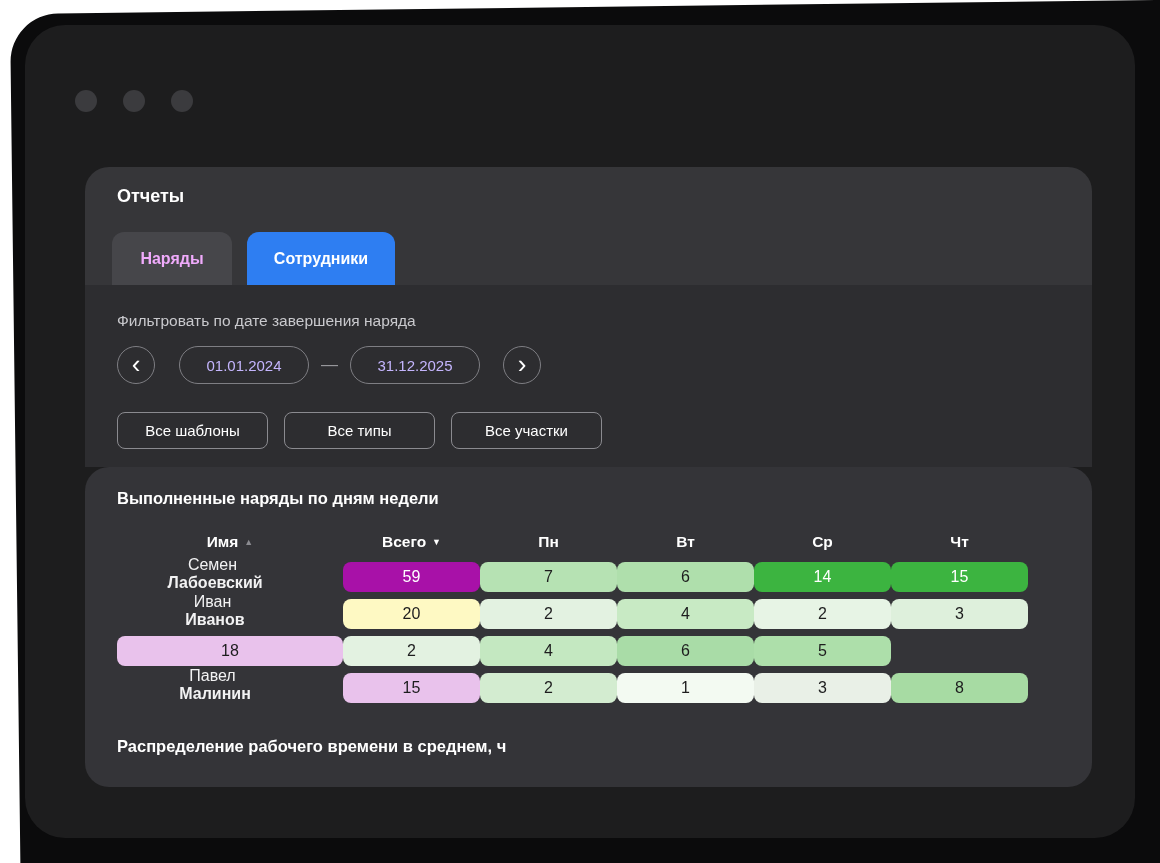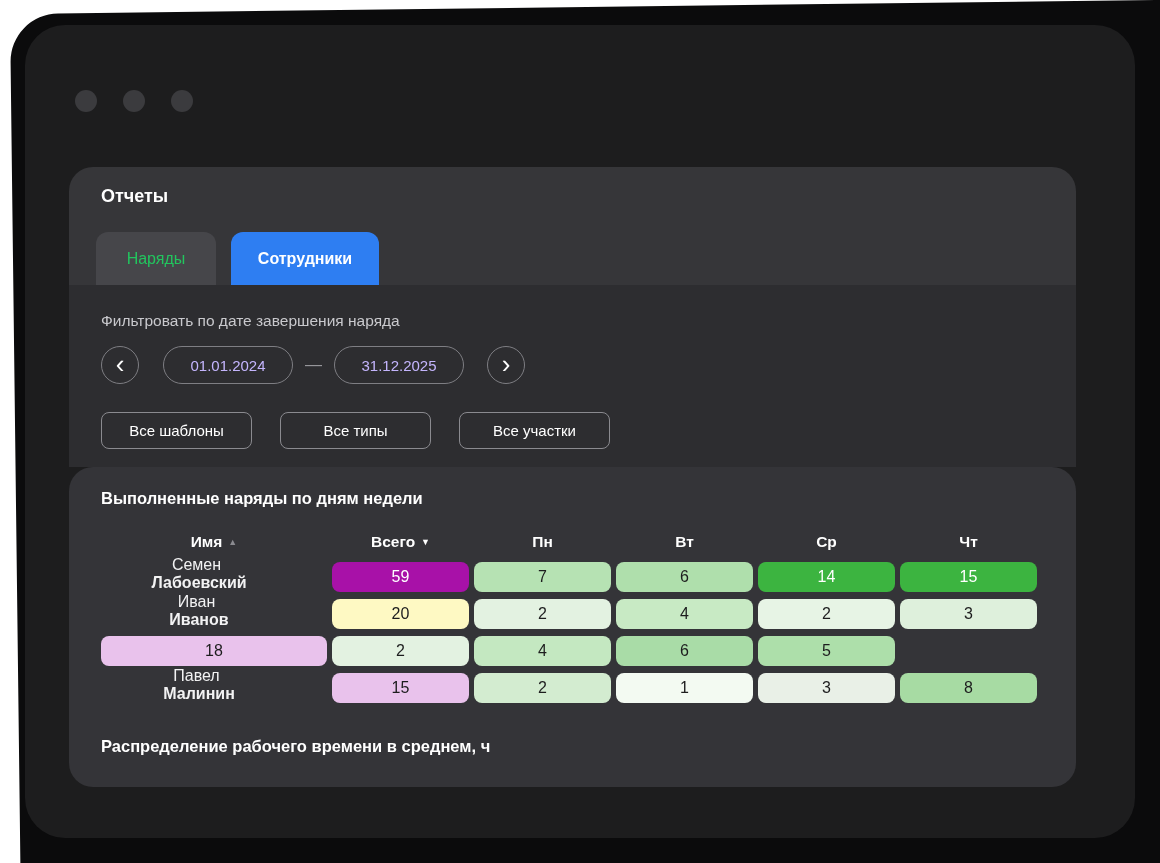--- a/index.html
+++ b/index.html
@@ -25,74 +25,74 @@
   .window {
     position:absolute; left:25px; top:25px;
     width:1110px; height:813px;
     background:#1d1d1e;
     border-radius:40px;
   }
 
   .dots { position:absolute; left:50px; top:65px; display:flex; }
   .dot { width:22px; height:22px; border-radius:50%; background:#3b3b3e; margin-right:26px; }
 
-  .app { position:absolute; left:44px; top:142px; width:1007px; }
+  .app { position:absolute; left:60px; top:142px; width:1007px; }
 
   
   .app-header {
     height:118px; background:#363639;
     border-radius:24px 24px 0 0; position:relative;
   }
   .app-title {
     position:absolute; left:32px; top:19px;
     font-size:18px; font-weight:700; color:#ffffff;
   }
   .tabs { position:absolute; left:27px; bottom:0; display:flex; gap:15px; }
   .tab {
     height:53px; display:flex; align-items:center; justify-content:center;
     border-radius:12px 12px 0 0; font-size:16px; padding:0 26px; cursor:default;
   }
-  .tab.inactive { background:#46464a; color:#22c55e; min-width:120px; }
+  .tab.inactive { background:#46464a; color:#f0abfc; min-width:120px;font-weight:bold; }
   .tab.active   { background:#2e7ef2; color:#ffffff; font-weight:700; min-width:148px; }
 
   
   .filter-area { background:#2d2d30; padding:27px 32px 0 32px; height:182px; }
   .filter-label { color:#c9c9cd; font-size:15.5px; }
   .date-row { margin-top:16px; display:flex; align-items:center; }
   .icon-btn {
     width:38px; height:38px; border:1.5px solid #7e7e83; border-radius:50%;
     background:transparent; color:#ffffff; display:flex; align-items:center;
     justify-content:center; padding:0;
   }
   .date-pill {
     width:130px; height:38px; border:1.5px solid #7e7e83; border-radius:19px;
     color:#c4b5fd; font-size:15px; display:flex; align-items:center; justify-content:center;
     background:transparent;
   }
   .date-row .icon-btn + .date-pill { margin-left:24px; }
   .date-dash { color:#9a9a9e; font-size:17px; margin:0 12px; }
   .date-pill + .icon-btn { margin-left:23px; }
 
-  .btn-row { margin-top:28px; display:flex; gap:28px; }
+  .btn-row { margin-top:28px; display:flex; gap:16px; }
   .filter-btn {
     min-width:151px; height:37px; border:1.5px solid #8a8a8f; border-radius:8px;
     background:transparent; color:#ffffff; font-size:15px; font-weight:500;
     display:flex; align-items:center; justify-content:center; padding:0 20px;
     font-family:"Liberation Sans", sans-serif;
   }
 
   
   .table-panel {
     background:#343438; border-radius:24px; height:320px;
     padding:22px 32px 0 32px;
   }
   .report-title, .footer-title { color:#ffffff; font-size:16.5px; font-weight:700; }
 
   .grid { margin-top:24px; width:936px; }
-  .grid-row { display:grid; grid-template-columns:226px repeat(5,137px); column-gap:5px; }
+  .grid-row { display:grid; grid-template-columns:226px repeat(5,137px); }
   .grid-head { margin-bottom:10px; }
   .hcell {
     color:#ffffff; font-size:15.5px; font-weight:700;
     display:flex; align-items:center; justify-content:center; height:20px;
   }
   .sort-arrow { font-size:9px; margin-left:6px; }
   .sort-arrow.muted { color:#8b8b90; }
   .sort-arrow.lit { color:#ffffff; }
 
   .grid-body .grid-row { margin-bottom:7px; }

